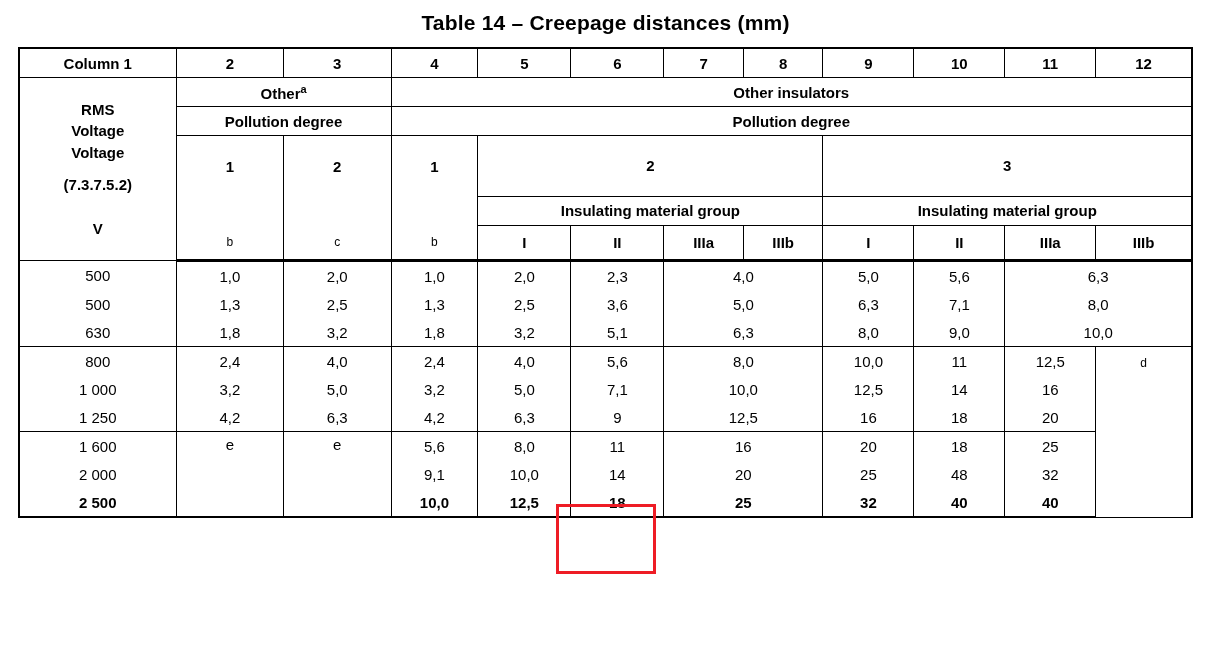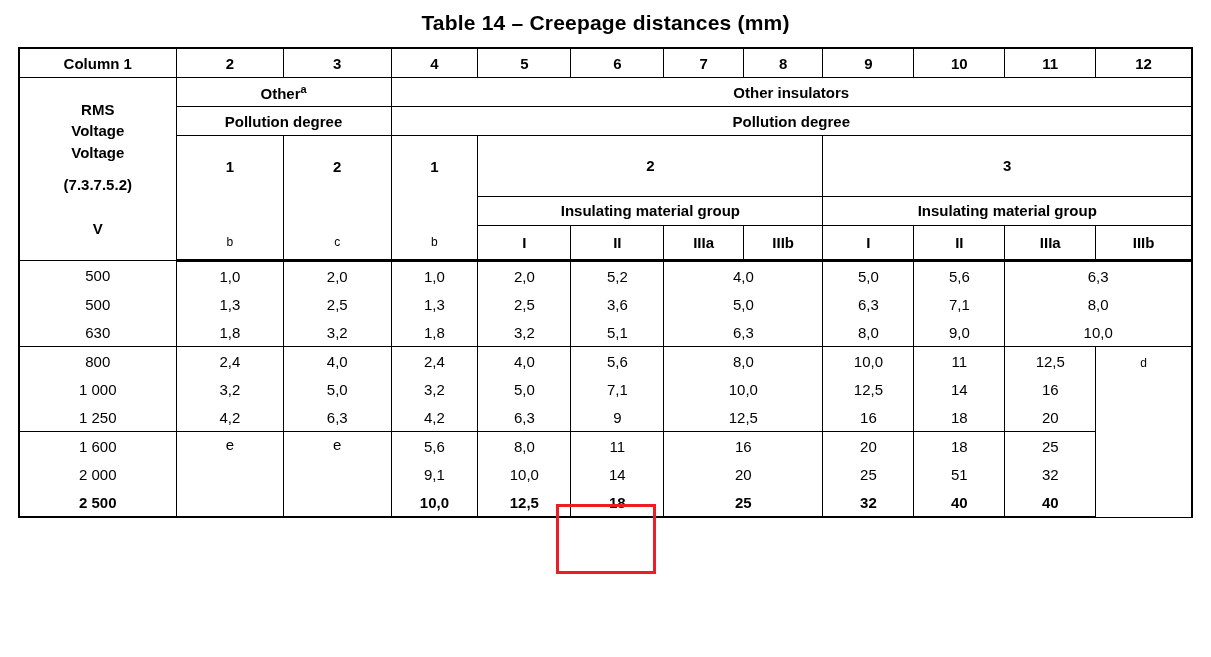--- a/index.html
+++ b/index.html
@@ -184,21 +184,21 @@
       <td class="hd thick-bottom">IIIa</td>
       <td class="hd thick-bottom outer-right">IIIb</td>
     </tr>
 
     <tr class="data-row">
       <td class="voltage outer-left no-bottom">500</td>
       <td class="no-bottom">1,0</td>
       <td class="no-bottom">2,0</td>
       <td class="no-bottom">1,0</td>
       <td class="no-bottom">2,0</td>
-      <td class="no-bottom">5,2</td>
+      <td class="no-bottom">2,3</td>
       <td colspan="2" class="no-bottom">4,0</td>
       <td class="no-bottom">5,0</td>
       <td class="no-bottom">5,6</td>
       <td colspan="2" class="no-bottom outer-right">6,3</td>
     </tr>
 
     <tr class="data-row">
       <td class="voltage outer-left no-bottom no-top">500</td>
       <td class="no-bottom no-top">1,3</td>
       <td class="no-bottom no-top">2,5</td>
@@ -279,21 +279,21 @@
       <td class="no-bottom">25</td>
     </tr>
 
     <tr class="data-row">
       <td class="voltage outer-left no-bottom no-top">2 000</td>
       <td class="no-bottom no-top">9,1</td>
       <td class="no-bottom no-top">10,0</td>
       <td class="no-bottom no-top">14</td>
       <td colspan="2" class="no-bottom no-top">20</td>
       <td class="no-bottom no-top">25</td>
-      <td class="no-bottom no-top">51</td>
+      <td class="no-bottom no-top">48</td>
       <td class="no-bottom no-top">32</td>
     </tr>
 
     <tr class="data-row">
       <td class="voltage outer-left outer-bottom no-top">2 500</td>
       <td class="outer-bottom no-top">10,0</td>
       <td class="outer-bottom no-top">12,5</td>
       <td class="outer-bottom no-top">18</td>
       <td colspan="2" class="outer-bottom no-top">25</td>
       <td class="outer-bottom no-top">32</td>

